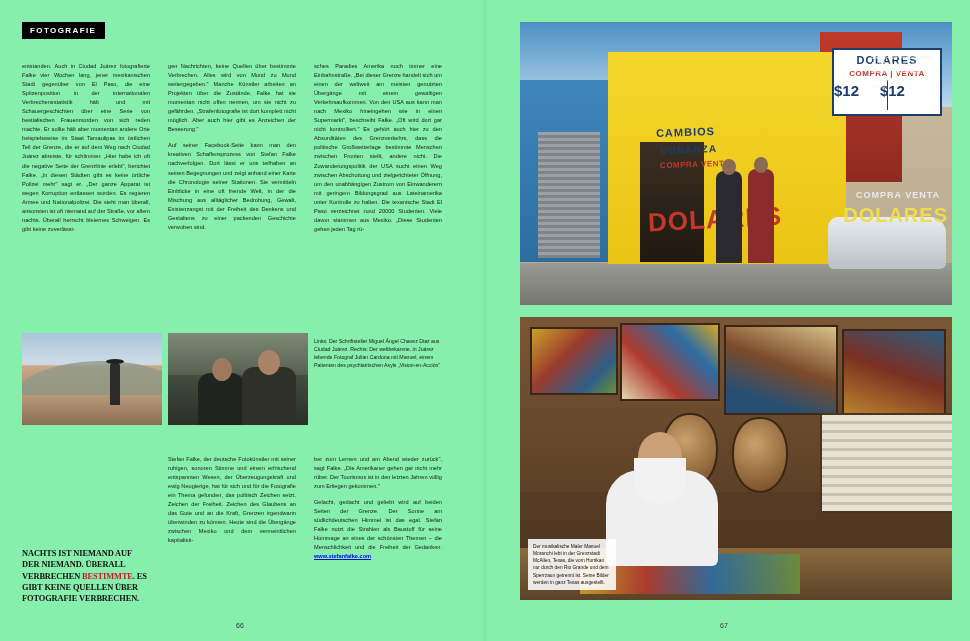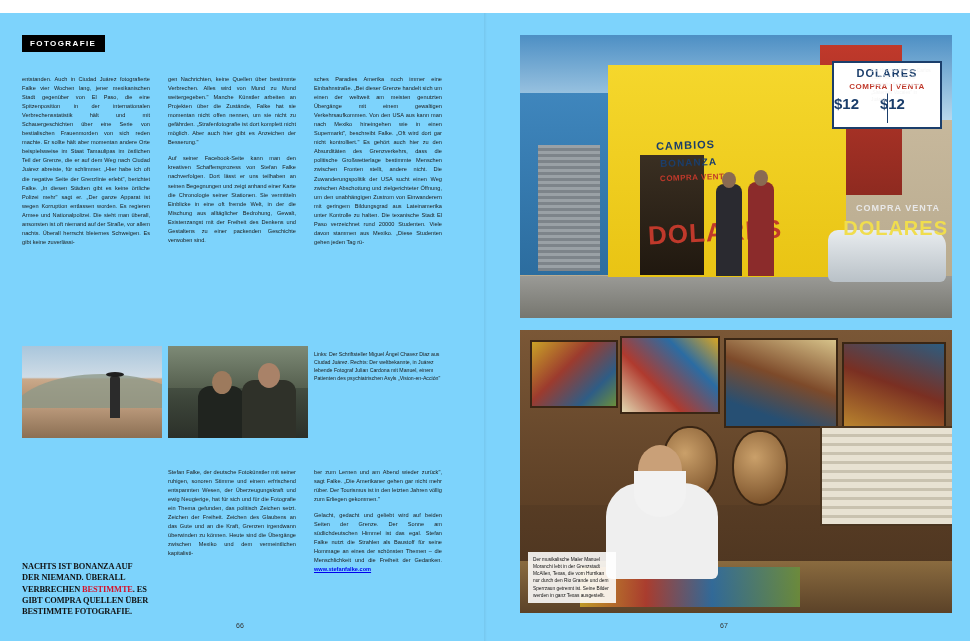--- a/index.html
+++ b/index.html
@@ -10,22 +10,21 @@
   body {
     width: 970px;
     height: 641px;
     font-family: "Liberation Sans", sans-serif;
     overflow: hidden;
     position: relative;
   }
   .spread {
     position: absolute;
     inset: 0;
-    background: #7dd3fc;
-    margin-top: 13px;
+    background: #86efac;
   }
   .gutter-shadow {
     position: absolute;
     left: 484px;
     top: 0;
     width: 3px;
     height: 641px;
     background: linear-gradient(to right, rgba(0,0,0,0.06), rgba(0,0,0,0.0));
   }
 
@@ -346,25 +345,25 @@
   <div class="col" id="col4">
     <p>Stefan Falke, der deutsche Fotokünstler mit seiner ruhigen, sonoren Stimme und einem erfrischend entspannten Wesen, der Überzeugungskraft und ewig Neugierige, hat für sich und für die Fotografie ein Thema gefunden, das politisch Zeichen setzt. Zeichen der Freiheit. Zeichen des Glaubens an das Gute und an die Kraft, Grenzen irgendwann überwinden zu können. Heute sind die Übergänge zwischen Mexiko und dem vermeintlichen kapitalisti-</p>
   </div>
 
   <div class="col" id="col5">
     <p>ber zum Lernen und am Abend wieder zurück", sagt Falke. „Die Amerikaner gehen gar nicht mehr rüber. Der Tourismus ist in den letzten Jahren völlig zum Erliegen gekommen."</p>
     <p><span>Gelacht, gedacht und geliebt wird auf beiden Seiten der Grenze. Der Sonne am südlichdeutschen Himmel ist das egal. Stefan Falke nutzt die Strahlen als Baustoff für seine Hommage an eines der schönsten Themen – die Menschlichkeit und die Freiheit der Gedanken.</span> <a class="url" href="#">www.stefanfalke.com</a></p>
   </div>
 
   <div id="pullquote">
-    <span>NACHTS IST BONANZA AUF</span><br>
+    <span>NACHTS IST NIEMAND AUF</span><br>
     <span>DER NIEMAND. ÜBERALL</span><br>
     <span>VERBRECHEN </span><span class="hl">BESTIMMTE</span><span>. ES</span><br>
-    <span>GIBT COMPRA QUELLEN ÜBER</span><br>
-    <span>BESTIMMTE FOTOGRAFIE.</span>
+    <span>GIBT KEINE QUELLEN ÜBER</span><br>
+    <span>FOTOGRAFIE VERBRECHEN.</span>
   </div>
 
   <div class="photo" id="photo-store">
     <div class="sky"></div>
     <div class="road"></div>
     <div class="bldg-blue"></div>
     <div class="bldg-red"></div>
     <div class="bldg-yellow"></div>
     <div class="shutter"></div>
     <div class="door"></div>

